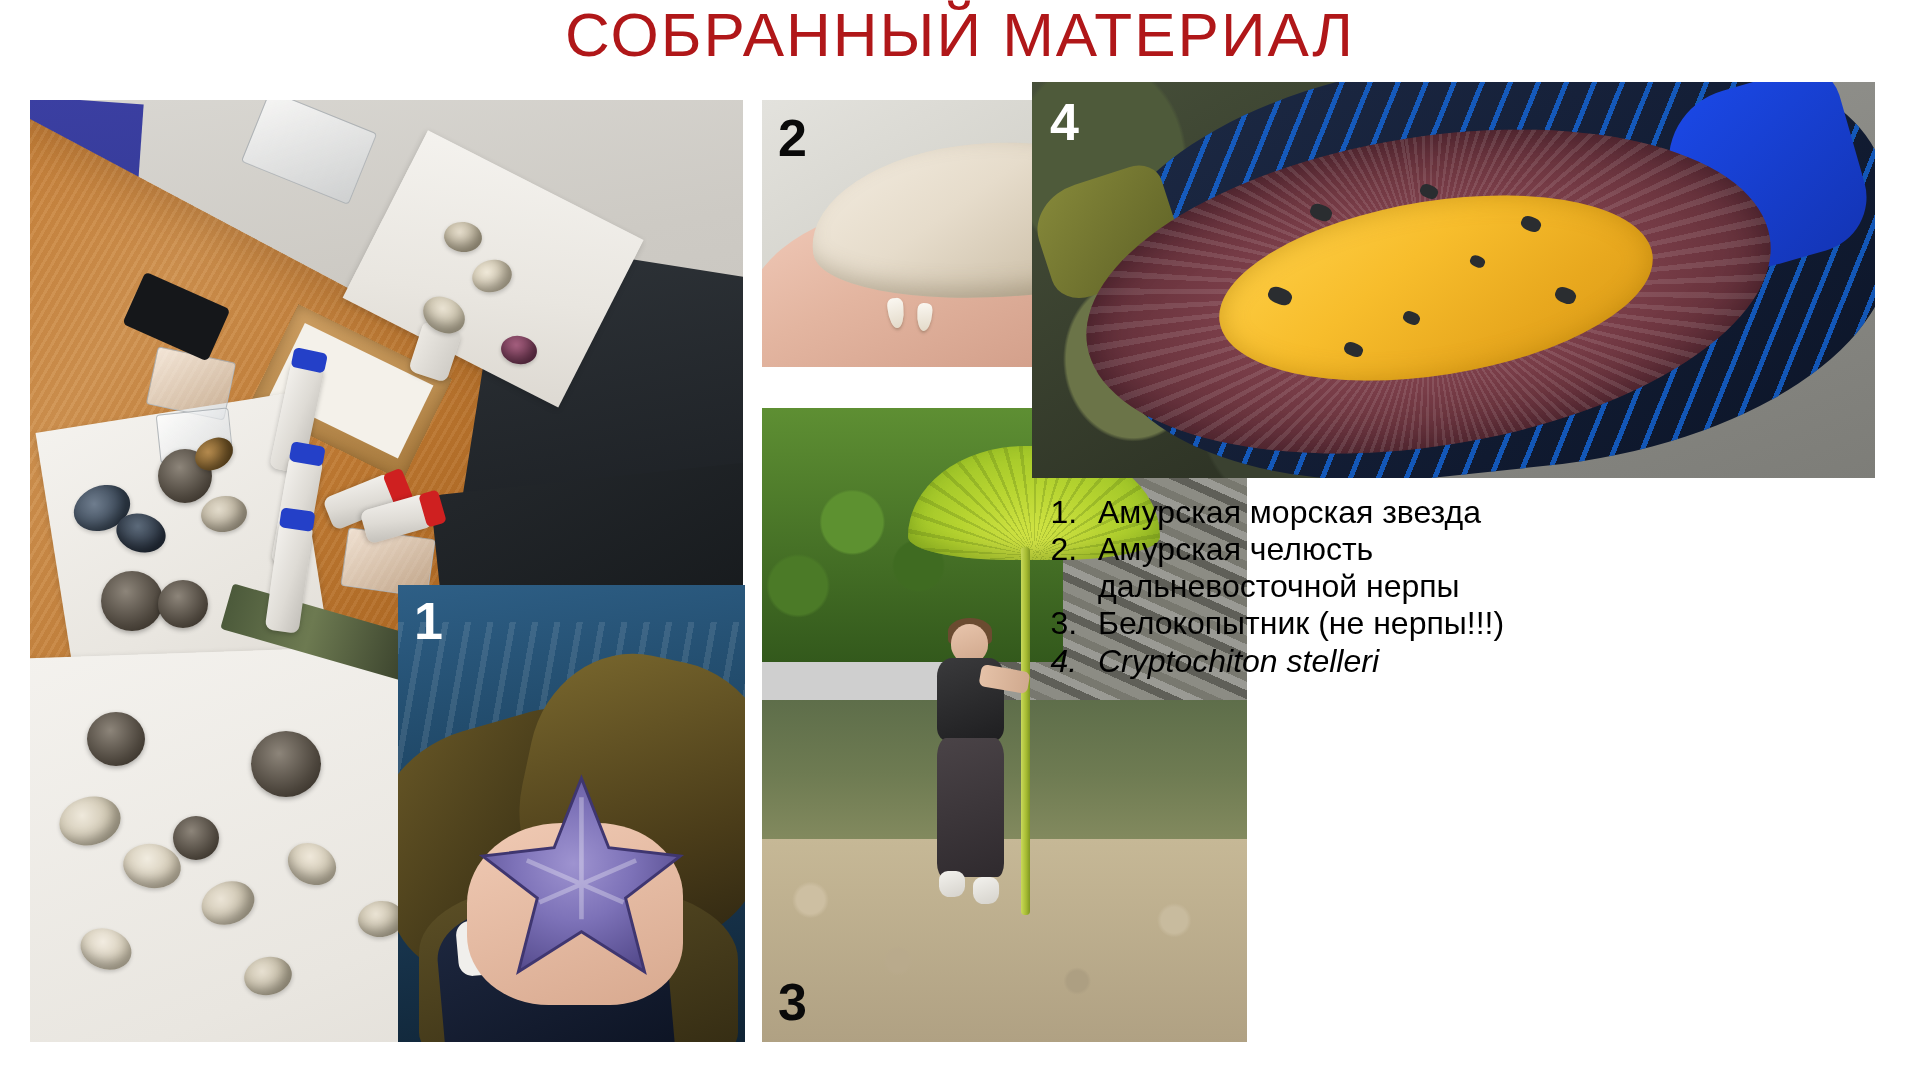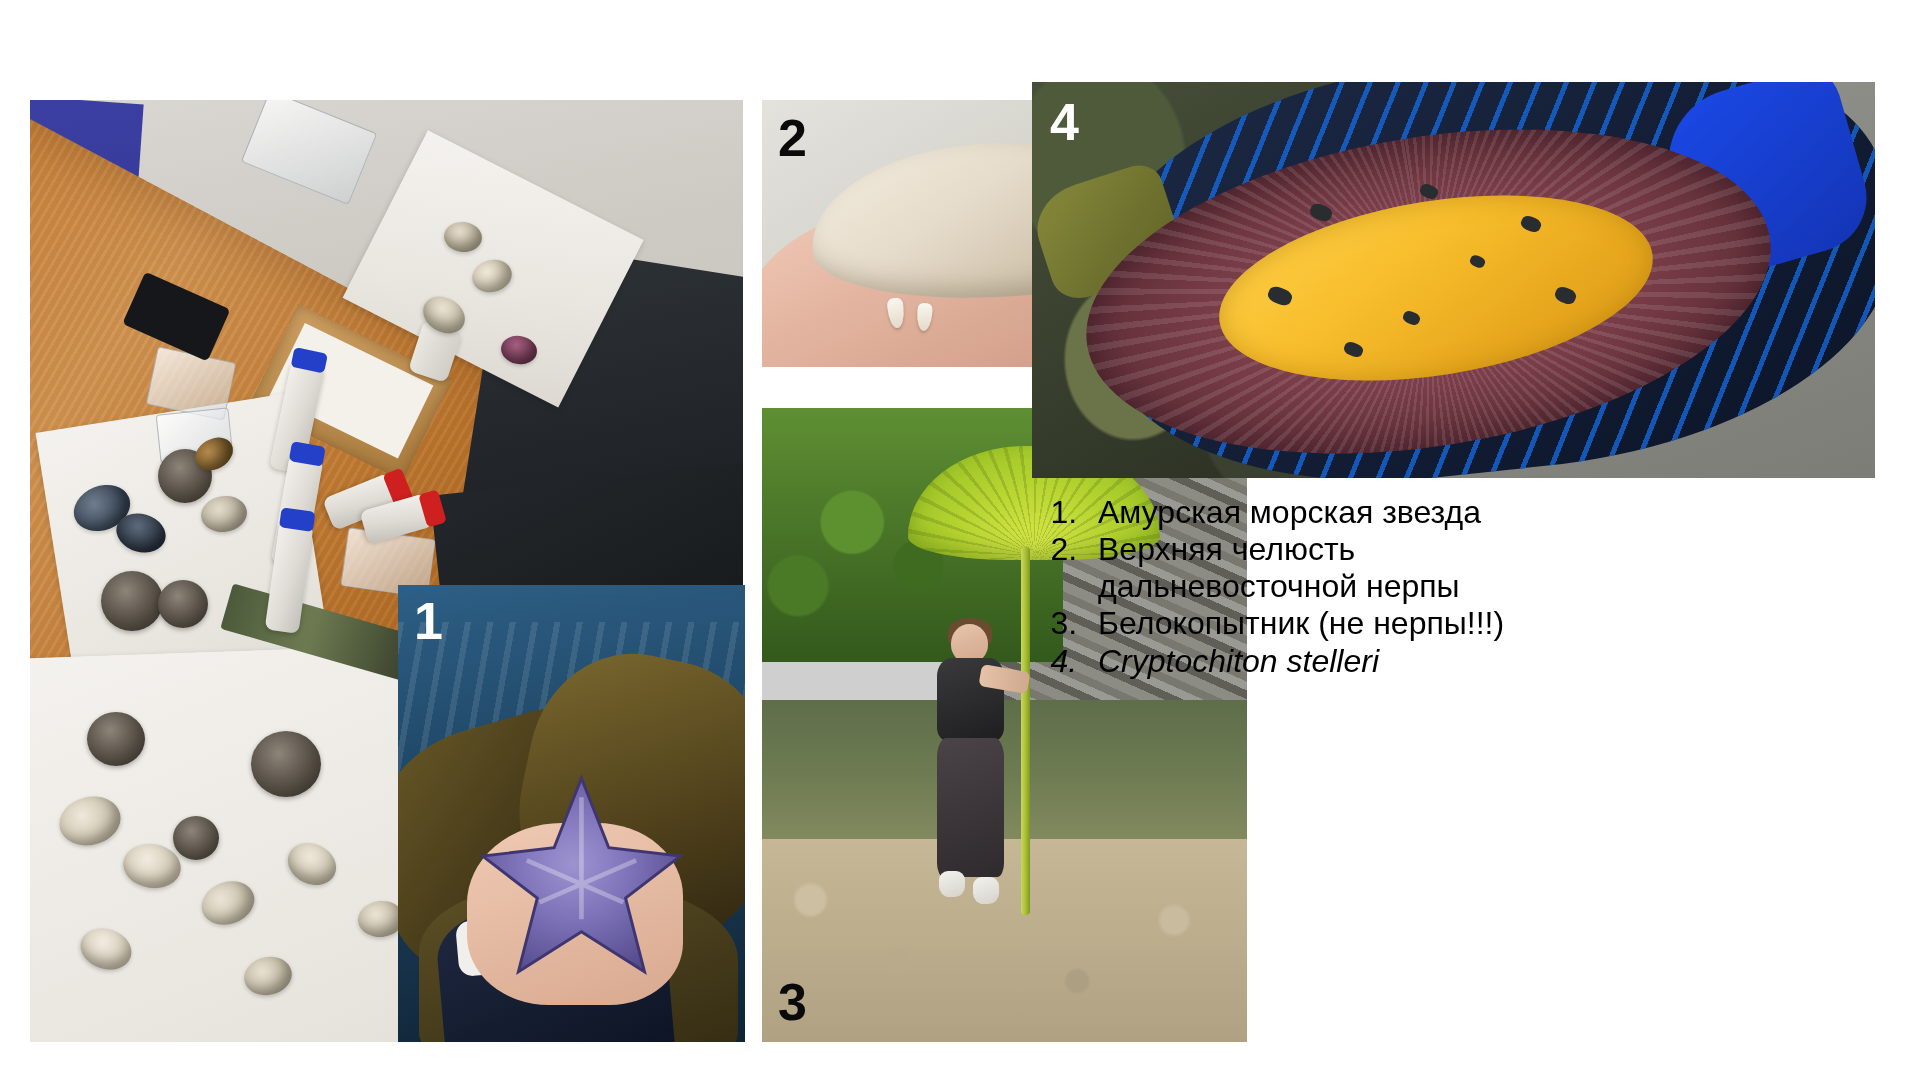--- a/index.html
+++ b/index.html
@@ -369,20 +369,21 @@
     margin: 0 0 1px 0;
     padding-left: 12px;
   }
   #legend li.italic { font-style: italic; }
 </style>
 </head>
 <body>
 
 <div id="slide">
 
+  <div id="slide-title">СОБРАННЫЙ МАТЕРИАЛ</div>
 
   <div class="photo" id="photo-lab">
     <div class="scene">
       <div class="lab-wall"></div>
       <div class="lab-jeans"></div>
       <div class="lab-jeans2"></div>
       <div class="lab-table"></div>
       <div class="lab-chair"></div>
       <div class="lab-chair2"></div>
 
@@ -523,21 +524,21 @@
     </div>
     <div class="badge light" style="left:18px; top:14px;">4</div>
   </div>
 
   <div id="legend">
     <ol>
       <li>
         <span>Амурская морская звезда</span>
       </li>
       <li>
-        <span>Верхняя челюсть дальневосточной нерпы</span>
+        <span>Амурская челюсть дальневосточной нерпы</span>
       </li>
       <li>
         <span>Белокопытник (не нерпы!!!)</span>
       </li>
       <li class="italic">
         <span>Cryptochiton stelleri</span>
       </li>
     </ol>
   </div>
 

